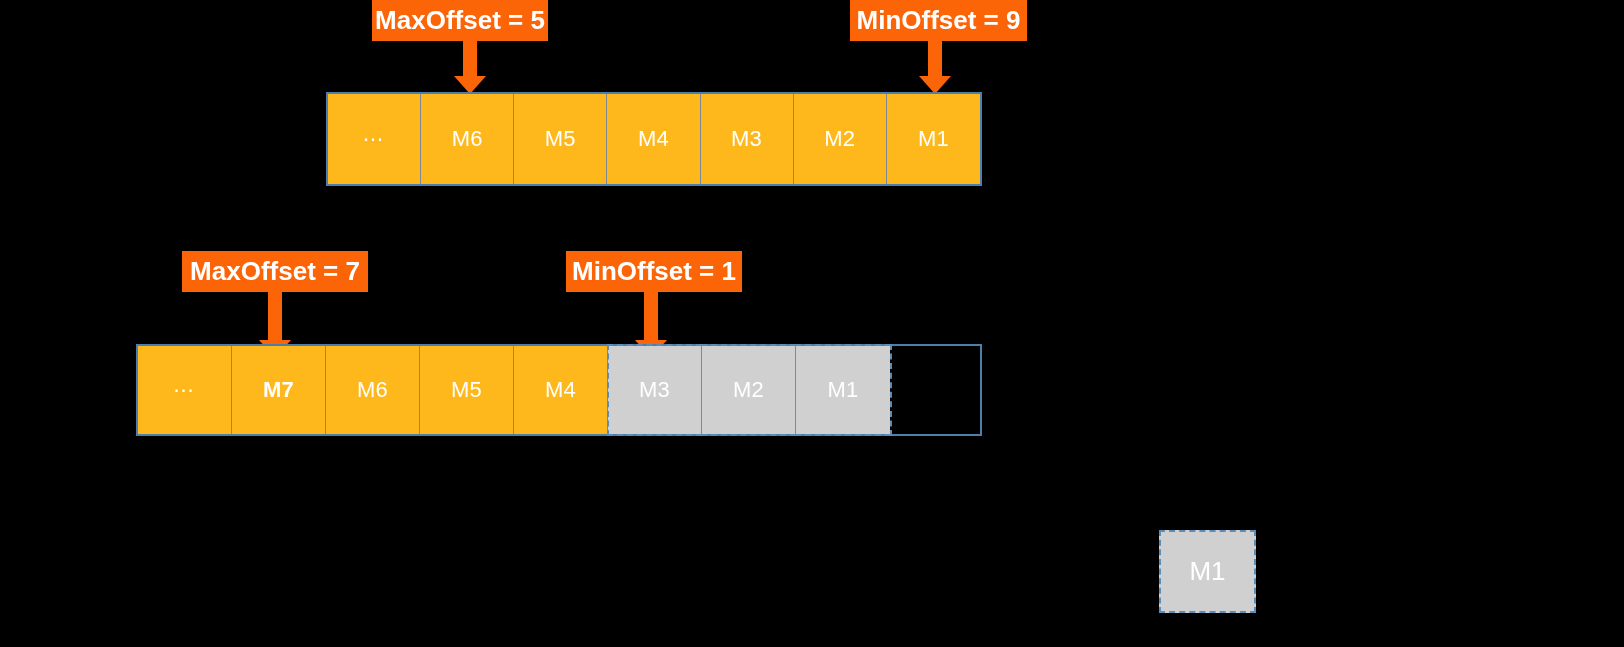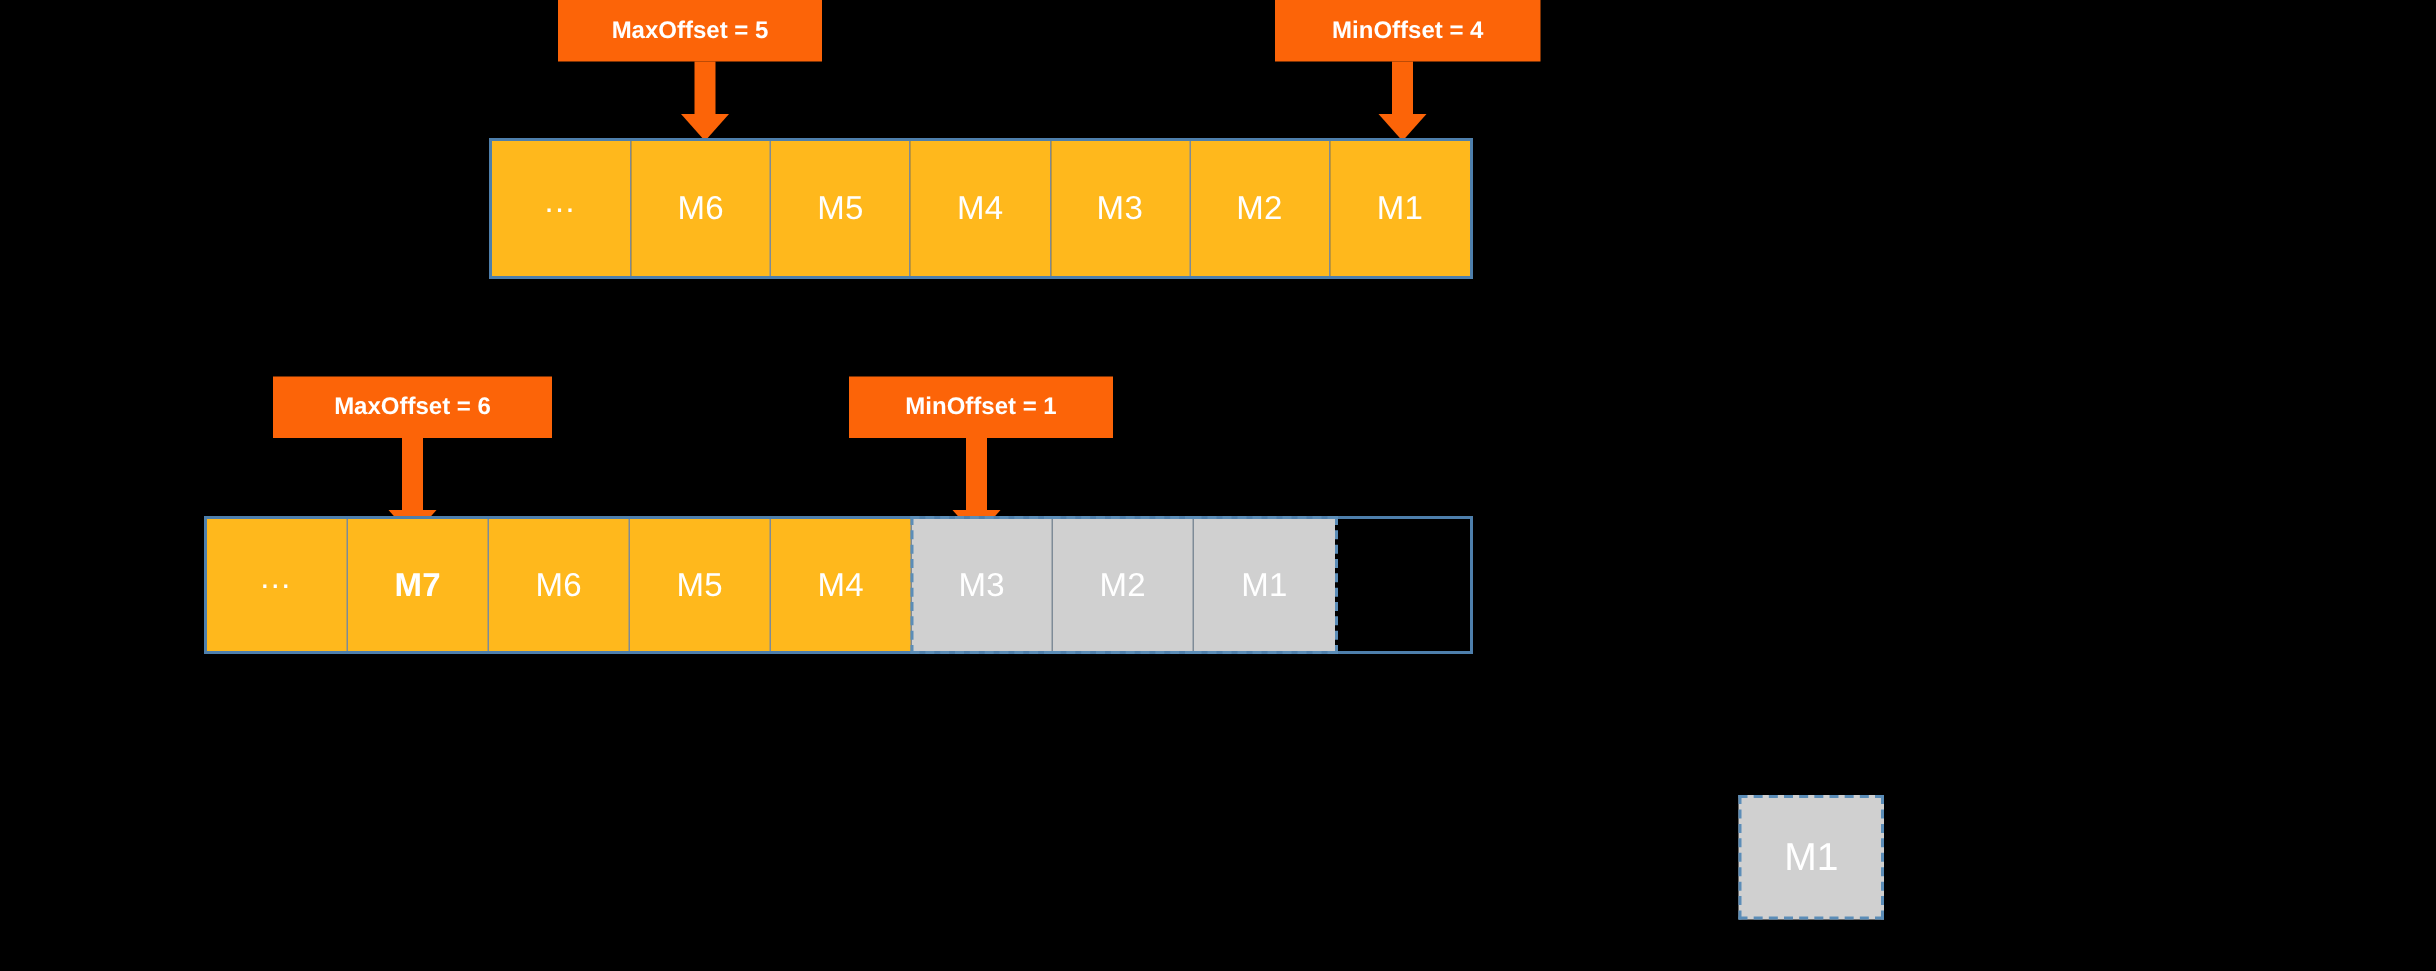--- a/index.html
+++ b/index.html
@@ -76,21 +76,21 @@
   
   .callout {
     position: absolute;
   }
   .callout-box {
     position: absolute;
     top: 0;
     left: 0;
     background: #FC6408;
     color: #FFFFFF;
-    font-size: 16px;
+    font-size: 26px;
     font-weight: bold;
     display: flex;
     align-items: center;
     justify-content: center;
     height: 41px;
     box-sizing: border-box;
     padding: 0 12px;
     white-space: nowrap;
   }
   .arrow-stem {
@@ -125,37 +125,37 @@
 
 <div id="canvas">
 
   <div class="callout" style="left:372px; top:0px; width:176px; height:94px;">
     <div class="callout-box" style="width:176px;">MaxOffset = 5</div>
     <div class="arrow-stem" style="left:91px; top:41px; height:35px;"></div>
     <div class="arrow-head" style="left:82px; top:76px;"></div>
   </div>
 
   <div class="callout" style="left:850px; top:0px; width:177px; height:94px;">
-    <div class="callout-box" style="width:177px;">MinOffset = 4</div>
+    <div class="callout-box" style="width:177px;">MinOffset = 9</div>
     <div class="arrow-stem" style="left:78px; top:41px; height:35px;"></div>
     <div class="arrow-head" style="left:69px; top:76px;"></div>
   </div>
 
   <div class="strip" style="left:326px; top:92px; width:656px; height:94px;">
     <div class="cell orange ellipsis" style="width:93.7px;">…</div>
     <div class="cell orange" style="width:93.7px;">M6</div>
     <div class="cell orange" style="width:93.7px;">M5</div>
     <div class="cell orange" style="width:93.7px;">M4</div>
     <div class="cell orange" style="width:93.7px;">M3</div>
     <div class="cell orange" style="width:93.7px;">M2</div>
     <div class="cell orange" style="width:93.8px;">M1</div>
   </div>
 
   <div class="callout" style="left:182px; top:251px; width:186px; height:107px;">
-    <div class="callout-box" style="width:186px;">MaxOffset = 6</div>
+    <div class="callout-box" style="width:186px;">MaxOffset = 7</div>
     <div class="arrow-stem" style="left:86px; top:41px; height:48px;"></div>
     <div class="arrow-head" style="left:77px; top:89px;"></div>
   </div>
 
   <div class="callout" style="left:566px; top:251px; width:176px; height:107px;">
     <div class="callout-box" style="width:176px;">MinOffset = 1</div>
     <div class="arrow-stem" style="left:78px; top:41px; height:48px;"></div>
     <div class="arrow-head" style="left:69px; top:89px;"></div>
   </div>
 

